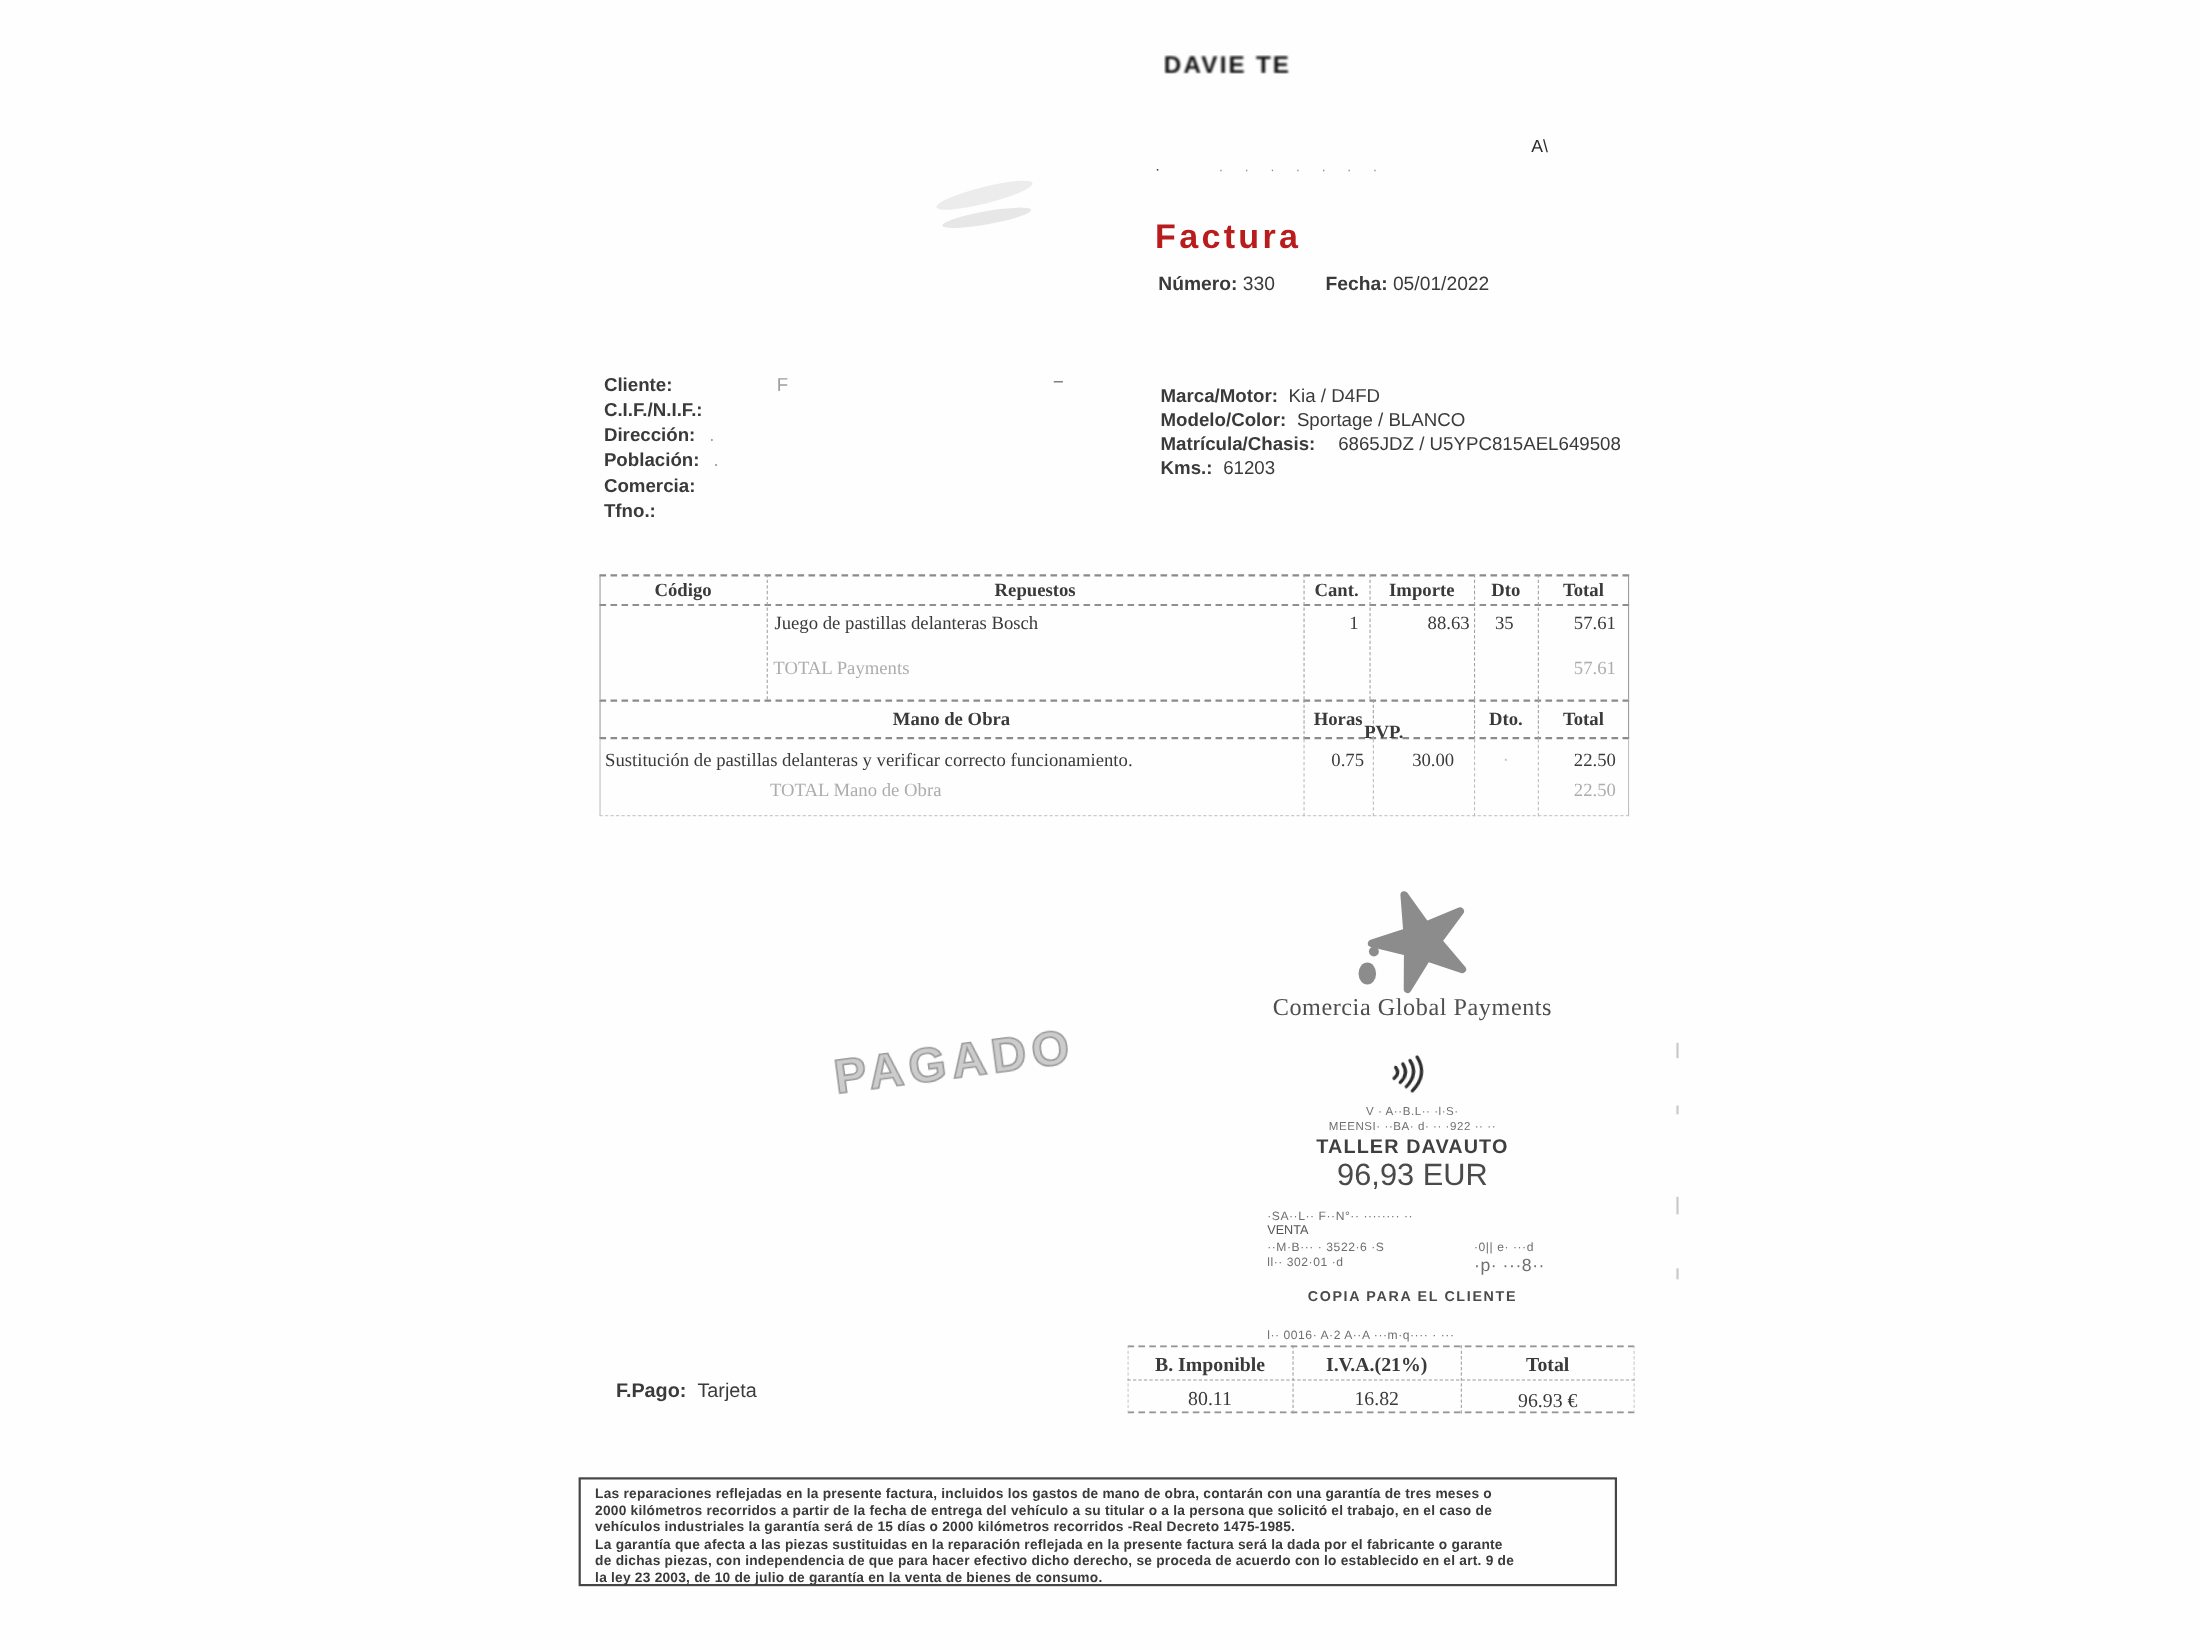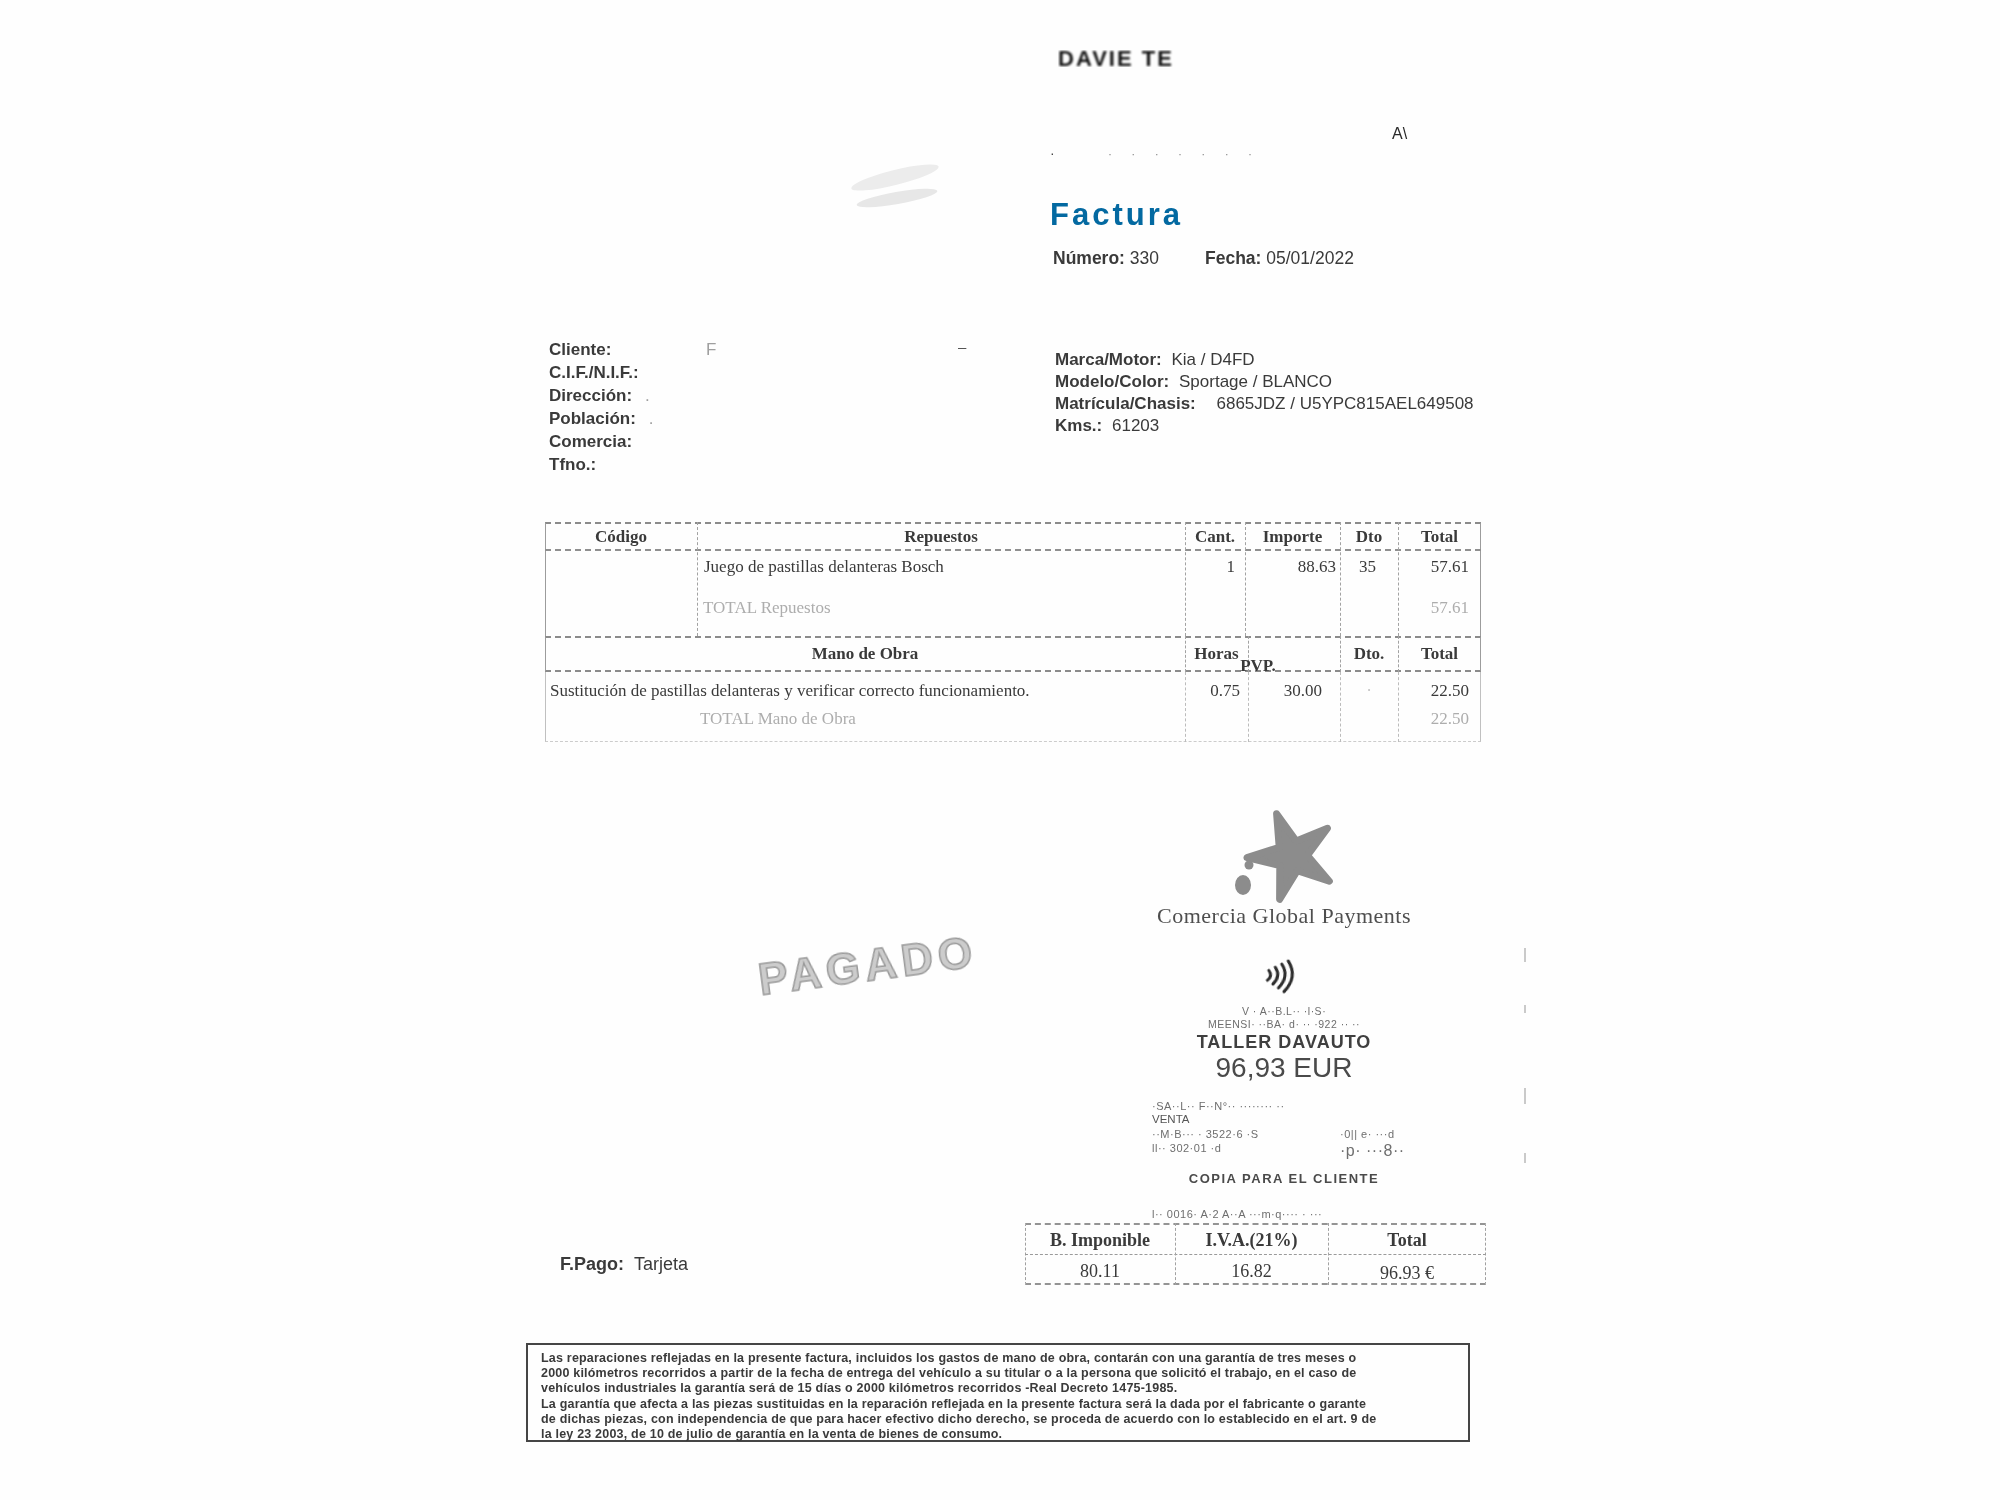--- a/index.html
+++ b/index.html
@@ -32,21 +32,21 @@
   <div class="abs" style="left:1058px;top:50px;width:142px;height:17px;overflow:hidden;">
     <span class="abs b" style="left:0;top:-4px;font-size:22px;letter-spacing:2px;color:#101010;filter:blur(0.9px);">DAVIE TE</span>
   </div>
   <div class="abs" style="left:1050px;top:145px;font-size:14px;color:#444;">·</div>
   <div class="abs" style="left:1392px;top:125px;font-size:16px;color:#2a2a2a;filter:blur(0.3px);">A\</div>
   <div class="abs" style="left:1108px;top:147px;font-size:12px;letter-spacing:8px;color:#8a8a8a;">· · · ·    ·    ·   ·</div>
   <div class="swoosh" style="left:850px;top:170px;width:90px;height:15px;background:#ececec;transform:rotate(-14deg);"></div>
   <div class="swoosh" style="left:856px;top:192px;width:82px;height:12px;background:#e7e7e7;transform:rotate(-10deg);"></div>
   <div class="abs" style="left:958px;top:338px;font-size:15px;color:#555;">–</div>
 
-  <div class="abs b scan" style="left:1050px;top:197px;font-size:31px;letter-spacing:3px;color:#0369a1;">Factura</div>
+  <div class="abs b scan" style="left:1050px;top:197px;font-size:31px;letter-spacing:3px;color:#b91c1c;">Factura</div>
   <div class="abs" style="left:1053px;top:248px;font-size:17.5px;">
     <span class="b">Número:</span>
     <span class="label-val">330</span>
   </div>
   <div class="abs" style="left:1205px;top:248px;font-size:17.5px;">
     <span class="b">Fecha:</span>
     <span class="label-val">05/01/2022</span>
   </div>
 
   <div class="abs" style="left:549px;top:340px;font-size:17px;">
@@ -106,21 +106,21 @@
   <div class="cell b c" style="left:1245px;top:527px;width:95px;">Importe</div>
   <div class="cell b c" style="left:1340px;top:527px;width:58px;">Dto</div>
   <div class="cell b c" style="left:1398px;top:527px;width:83px;">Total</div>
 
   <div class="cell" style="left:704px;top:557px;">Juego de pastillas delanteras Bosch</div>
   <div class="cell r" style="left:1185px;top:557px;width:50px;">1</div>
   <div class="cell r" style="left:1245px;top:557px;width:91px;">88.63</div>
   <div class="cell r" style="left:1340px;top:557px;width:36px;">35</div>
   <div class="cell r" style="left:1398px;top:557px;width:71px;">57.61</div>
 
-  <div class="cell grayed" style="left:703px;top:598px;">TOTAL Repuestos</div>
+  <div class="cell grayed" style="left:703px;top:598px;">TOTAL Payments</div>
   <div class="cell grayed r" style="left:1398px;top:598px;width:71px;">57.61</div>
 
   <div class="abs" style="left:545px;top:636px;width:936px;height:36px;box-sizing:border-box;
               border-top:2px dashed #8b8b8b;border-bottom:2px dashed #8b8b8b;
               border-left:1px solid #9c9c9c;border-right:1px solid #9c9c9c;"></div>
   <div class="vline" style="left:1185px;top:636px;height:36px;"></div>
   <div class="vline" style="left:1248px;top:636px;height:36px;"></div>
   <div class="vline" style="left:1340px;top:636px;height:36px;"></div>
   <div class="vline" style="left:1398px;top:636px;height:36px;"></div>
 

